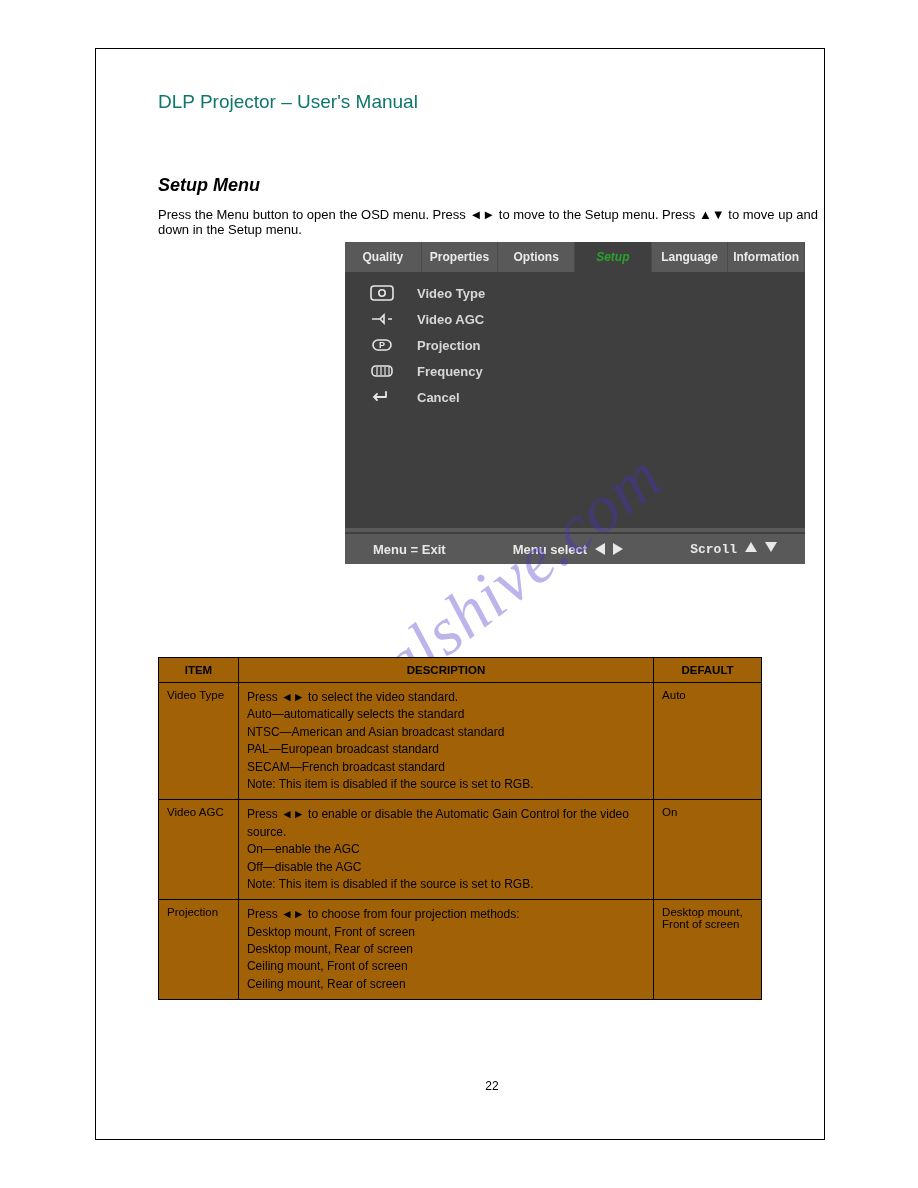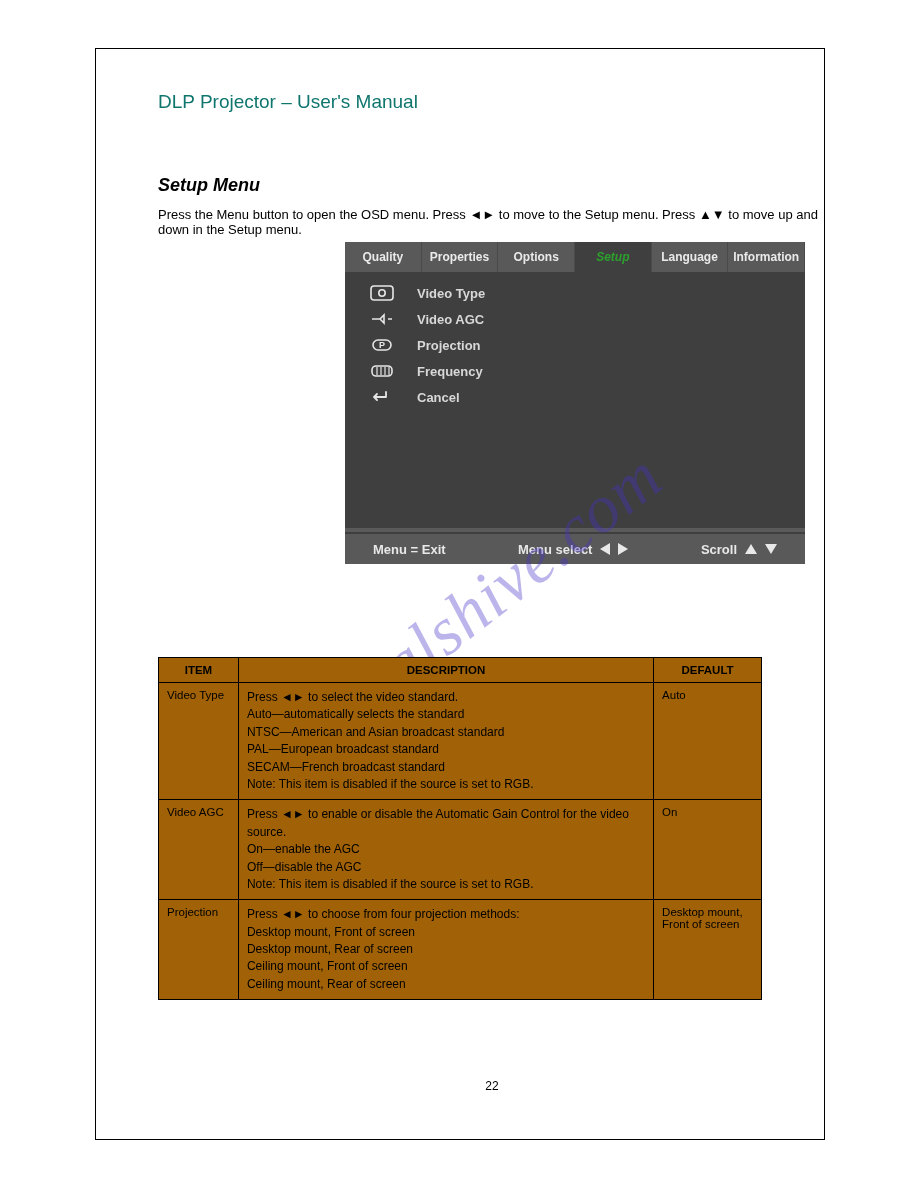--- a/index.html
+++ b/index.html
@@ -112,21 +112,21 @@
     background: #595959;
     display: flex;
     align-items: center;
     justify-content: space-between;
     padding: 0 28px;
     font-size: 13px;
     font-weight: bold;
     color: #e8e8e8;
   }
   .osd-footer .mid { display: flex; align-items: center; gap: 8px; }
-  .osd-footer .right { display: flex; align-items: center; gap: 8px; }
+  .osd-footer .right { display: flex; gap: 8px; font-family: Liberation Mono, monospace; }
   .tri {
     width: 0; height: 0;
     display: inline-block;
   }
   .tri-left { border-top: 6px solid transparent; border-bottom: 6px solid transparent; border-right: 10px solid #e8e8e8; }
   .tri-right { border-top: 6px solid transparent; border-bottom: 6px solid transparent; border-left: 10px solid #e8e8e8; }
   .tri-up { border-left: 6px solid transparent; border-right: 6px solid transparent; border-bottom: 10px solid #e8e8e8; }
   .tri-down { border-left: 6px solid transparent; border-right: 6px solid transparent; border-top: 10px solid #e8e8e8; }
   
   .watermark {

